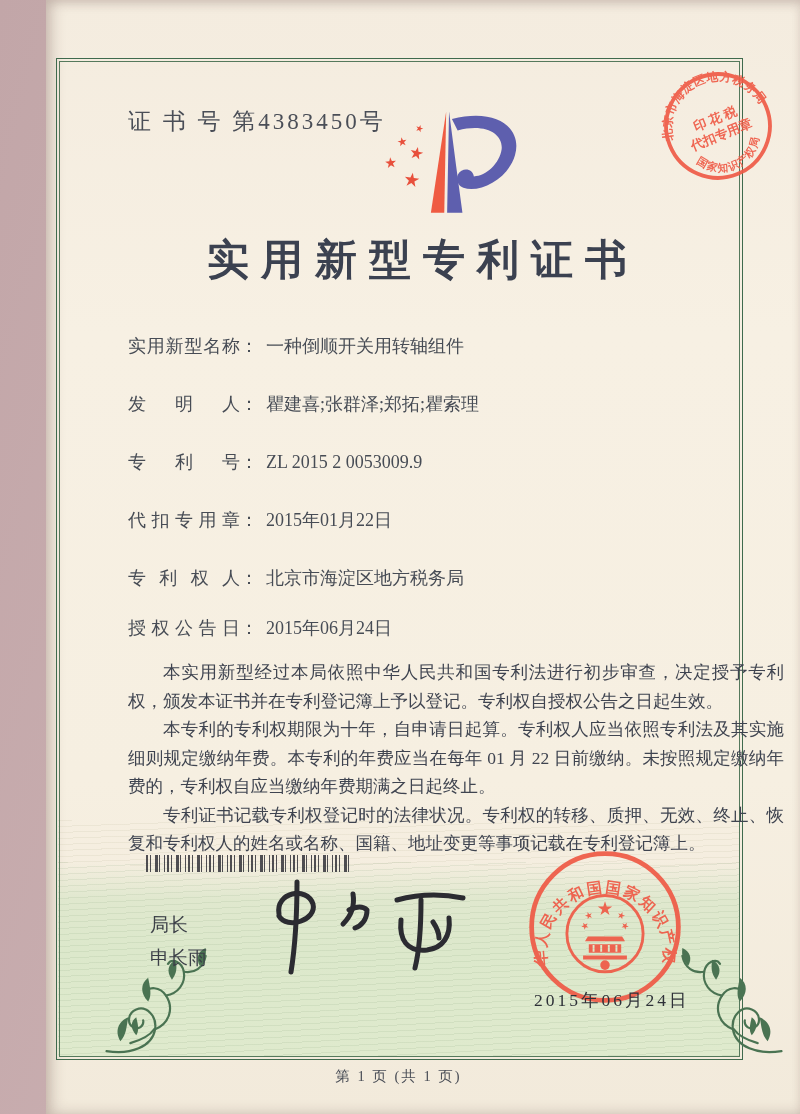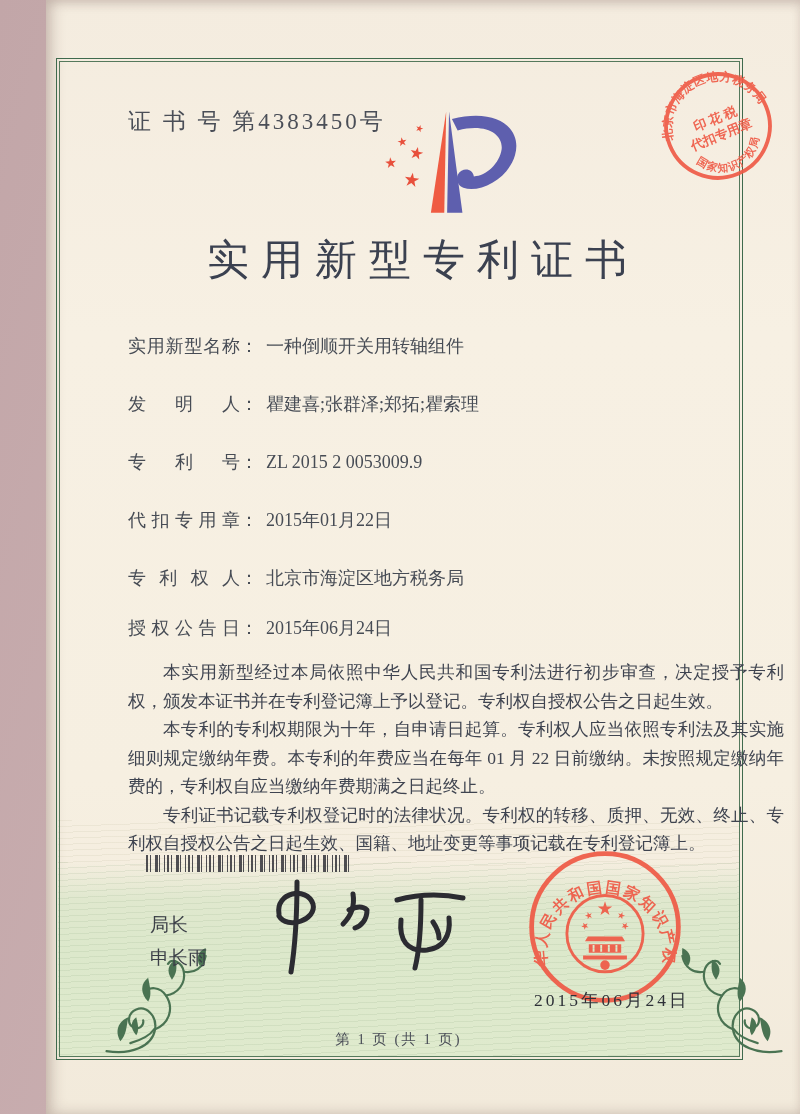--- a/index.html
+++ b/index.html
@@ -31,21 +31,21 @@
     background:repeating-linear-gradient(178deg,rgba(150,150,110,.10) 0 1px,rgba(255,255,255,0) 1px 6px);
   }
   .cert-no{
     position:absolute;left:82px;top:106px;font-size:23px;color:#4a4e57;
     letter-spacing:3px;
   }
   .logo{position:absolute;left:318px;top:104px;width:172px;height:118px;}
   .tax-stamp{position:absolute;left:610px;top:64px;width:124px;height:124px;transform:rotate(-22deg);opacity:.92;}
   .title{
     position:absolute;left:0;width:100%;top:232px;text-align:center;
-    font-size:42px;font-weight:400;color:#3b4150;letter-spacing:12px;
+    font-size:42px;font-weight:700;color:#3b4150;letter-spacing:12px;
   }
   .field-row{position:absolute;left:82px;font-size:18px;color:#474c55;white-space:nowrap;}
   .field-label{display:inline-block;width:112px;text-align:justify;text-align-last:justify;}
   .field-colon{display:inline-block;margin-right:8px;}
   .body-text{
     position:absolute;left:82px;top:658px;width:656px;
     font-size:17.5px;line-height:28.5px;color:#3f4450;text-align:justify;
   }
   .body-text p{margin:0;text-indent:2em;}
   .barcode{
@@ -55,21 +55,21 @@
       #2b2b33 9px 12px,transparent 12px 13px,#2b2b33 13px 14px,transparent 14px 18px,
       #2b2b33 18px 19px,transparent 19px 21px);
     opacity:.82;
   }
   .director{position:absolute;left:104px;top:908px;font-size:19px;color:#3c4048;
     font-family:Liberation Sans, sans-serif;line-height:33px;}
   .signature{position:absolute;left:205px;top:872px;width:235px;height:110px;}
   .office-seal{position:absolute;left:478px;top:846px;width:162px;height:162px;opacity:.93;}
   .seal-date{position:absolute;left:488px;top:988px;font-size:17.5px;color:#2e3138;letter-spacing:3px;}
   .footer{
-    position:absolute;left:10px;top:1030px;width:685px;text-align:center;
+    position:absolute;left:10px;top:1067px;width:685px;text-align:center;
     font-size:14.5px;color:#4a4e57;letter-spacing:2px;
   }
   .flourish{position:absolute;width:138px;height:114px;}
   .flourish.bl{left:50px;top:944px;}
   .flourish.br{left:608px;top:944px;transform:scaleX(-1);}
 </style>
 </head>
 <body>
 
 <div class="page">
@@ -162,21 +162,21 @@
   <div class="field-row" style="top:566px">
     <span class="field-label">专利权人</span><span class="field-colon">：</span><span>北京市海淀区地方税务局</span>
   </div>
   <div class="field-row" style="top:616px">
     <span class="field-label">授权公告日</span><span class="field-colon">：</span><span>2015年06月24日</span>
   </div>
 
   <div class="body-text">
     <p>本实用新型经过本局依照中华人民共和国专利法进行初步审查，决定授予专利权，颁发本证书并在专利登记簿上予以登记。专利权自授权公告之日起生效。</p>
     <p>本专利的专利权期限为十年，自申请日起算。专利权人应当依照专利法及其实施细则规定缴纳年费。本专利的年费应当在每年 01 月 22 日前缴纳。未按照规定缴纳年费的，专利权自应当缴纳年费期满之日起终止。</p>
-    <p>专利证书记载专利权登记时的法律状况。专利权的转移、质押、无效、终止、专利权自授权公告之日起生效、国籍、地址变更等事项记载在专利登记簿上。</p>
+    <p>专利证书记载专利权登记时的法律状况。专利权的转移、质押、无效、终止、恢复和专利权人的姓名或名称、国籍、地址变更等事项记载在专利登记簿上。</p>
   </div>
 
   <div class="barcode"></div>
 
   <div class="director">
     <div>局长</div>
     <div>申长雨</div>
   </div>
 
   <svg class="signature" viewBox="0 0 235 110">

